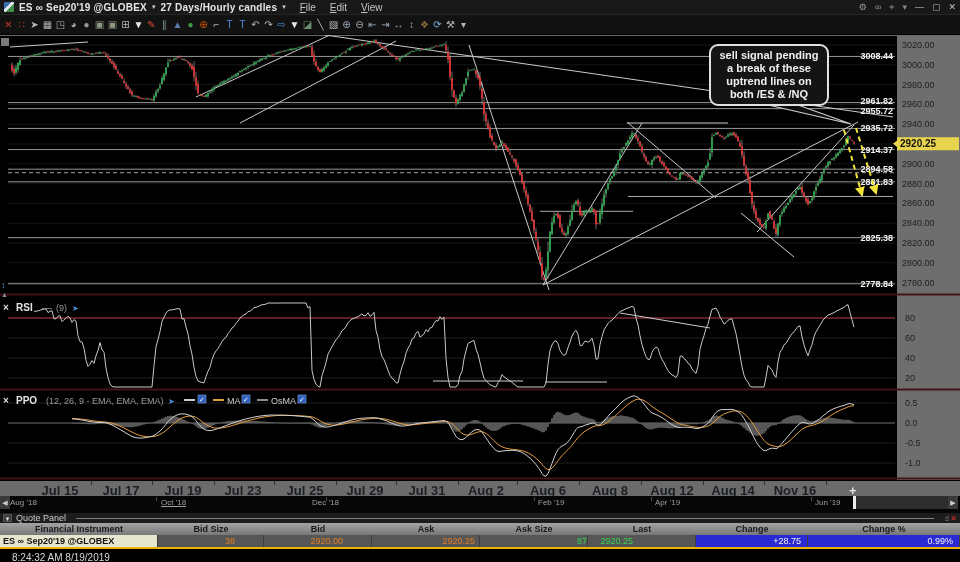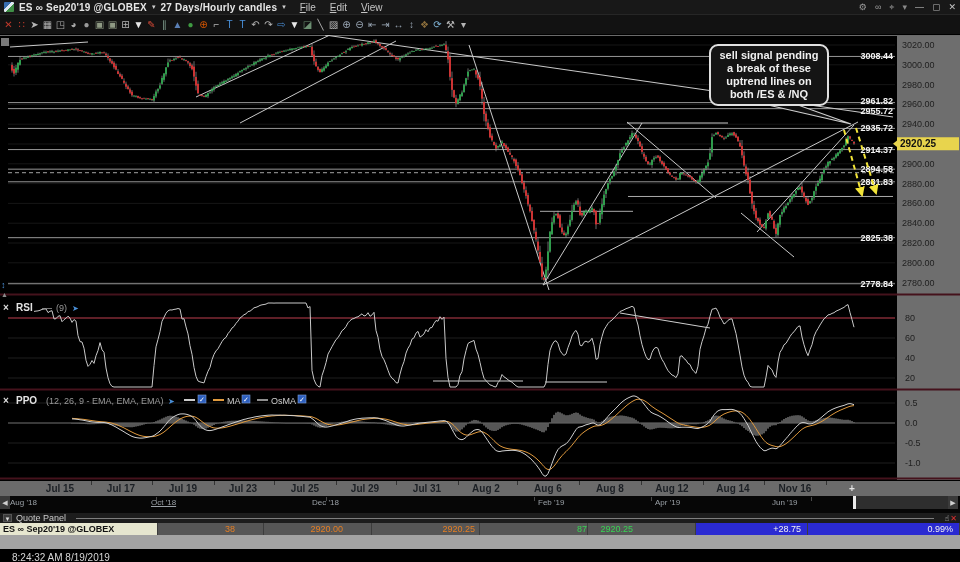--- a/index.html
+++ b/index.html
@@ -13,31 +13,31 @@
   .caret{font-size:7px;color:#cfcfcf}
   .menu{color:#c4c4c4;margin-left:9px;font-size:10px}
   .menu::first-letter{text-decoration:underline}
   .tb-right{margin-left:auto;display:flex;align-items:center;gap:8px;color:#8f8f8f;font-size:9px}
   .toolbar{height:21px;background:#121212;border-top:1px solid #262626;
     border-bottom:1px solid #000;display:flex;align-items:center;padding:0 2px}
   .tool{width:13px;text-align:center;font-size:10px;line-height:13px;cursor:default}
   #chart-wrap{height:445px;position:relative;background:#000}
   #chart-svg{display:block}
   .xaxis{height:16px;background:#6b6b6b;position:relative;border-top:1px solid #000;
-    font-size:10px;color:#1b1f24}
+    font-size:13px;color:#1b1f24}
   .xlab{position:absolute;top:2px;transform:translateX(-50%);font-weight:bold;white-space:nowrap}
   .xtick{position:absolute;top:0;width:1px;height:4px;background:#333}
   .xplus{position:absolute;top:2px;color:#e3e3e3;font-weight:bold}
   .timeline{height:17px;background:#060606;position:relative;font-size:8px;color:#9aa0a6}
   .tlab{position:absolute;top:2px;white-space:nowrap}
   .ttick{position:absolute;top:1px;width:1px;height:4px;background:#4a4a4a}
   .thumb{position:absolute;top:0;height:13px;background:#2e2e2e;border-left:3px solid #ebebeb}
   .tl-arrow{position:absolute;top:0;width:10px;height:13px;background:#3a3a3a;color:#cfcfcf;
     font-size:7px;text-align:center;line-height:13px}
-  .quote{height:36px;background:#a3a3a3}
+  .quote{height:36px;background:#eab308}
   .qhead{height:10px;background:#1c1c1c;display:flex;align-items:center;gap:4px;
     padding:0 3px;font-size:9px;color:#c9c9c9}
   .qhead .box{width:9px;height:8px;background:#3a3a3a;color:#ddd;font-size:6px;
     line-height:8px;text-align:center;border:1px solid #555}
   .qrule{flex:1;border-top:1px solid #7d7d7d;margin:0 6px}
   .qartifact{display:flex;gap:1px;font-size:8px}
   .qcols,.qrow{display:grid;grid-template-columns:158px 106px 108px 108px 108px 108px 112px 152px}
   .qcols{height:12px;background:linear-gradient(#a3a3a3,#787878);font-size:9px;color:#15181c;
     align-items:center;text-align:center;font-weight:bold}
   .qrow{height:12px;font-size:9px;align-items:center}
@@ -1533,42 +1533,52 @@
     <span class="xlab" style="left: 795px;">Nov 16</span>
     <span class="xtick" style="left: 826px;"></span>
     <span class="xplus" style="left: 849px;">+</span>
   </div>
 
 <div class="timeline" id="timeline">
     <span class="thumb" style="left: 853px; width: 95px;"></span>
     <span class="ttick" style="left: 6px;"></span>
     <span class="tlab" style="left: 10px;">Aug '18</span>
     <span class="ttick" style="left: 156px;"></span>
-    <span class="tlab" style="left: 151px; text-decoration: underline;">Oct '18</span>
+    <span class="tlab" style="left: 161px; text-decoration: underline;">Oct '18</span>
     <span class="ttick" style="left: 326px;"></span>
     <span class="tlab" style="left: 312px;">Dec '18</span>
     <span class="ttick" style="left: 534px;"></span>
     <span class="tlab" style="left: 538px;">Feb '19</span>
     <span class="ttick" style="left: 651px;"></span>
     <span class="tlab" style="left: 655px;">Apr '19</span>
     <span class="ttick" style="left: 811px;"></span>
-    <span class="tlab" style="left: 772px;">Jun '19</span>
+    <span class="tlab" style="left: 815px;">Jun '19</span>
     <span class="tl-arrow" style="left: 0px;">◀</span>
     <span class="tl-arrow" style="left: 948px;">▶</span>
   </div>
 
 <div class="quote">
   <div class="qhead">
     <span class="box">▼</span>
     <span>Quote Panel</span>
     <span class="qrule"></span>
     <span class="qartifact">
       <span style="color:#cfcfcf">☝</span>
       <span style="color:#e03030">✕</span>
     </span>
+  </div>
+  <div class="qcols">
+    <div>Financial Instrument</div>
+    <div>Bid Size</div>
+    <div>Bid</div>
+    <div>Ask</div>
+    <div>Ask Size</div>
+    <div>Last</div>
+    <div>Change</div>
+    <div>Change %</div>
   </div>
   <div class="qrow">
     <div class="cell-inst">ES ∞ Sep20'19 @GLOBEX</div>
     <div class="num orange">38</div>
     <div class="num orange">2920.00</div>
     <div class="num orange" style="padding-right:4px">2920.25</div>
     <div class="cell-asksz">87</div>
     <div class="cell-last">2920.25</div>
     <div class="cell-chg">+28.75</div>
     <div class="cell-chgp">0.99%</div>

